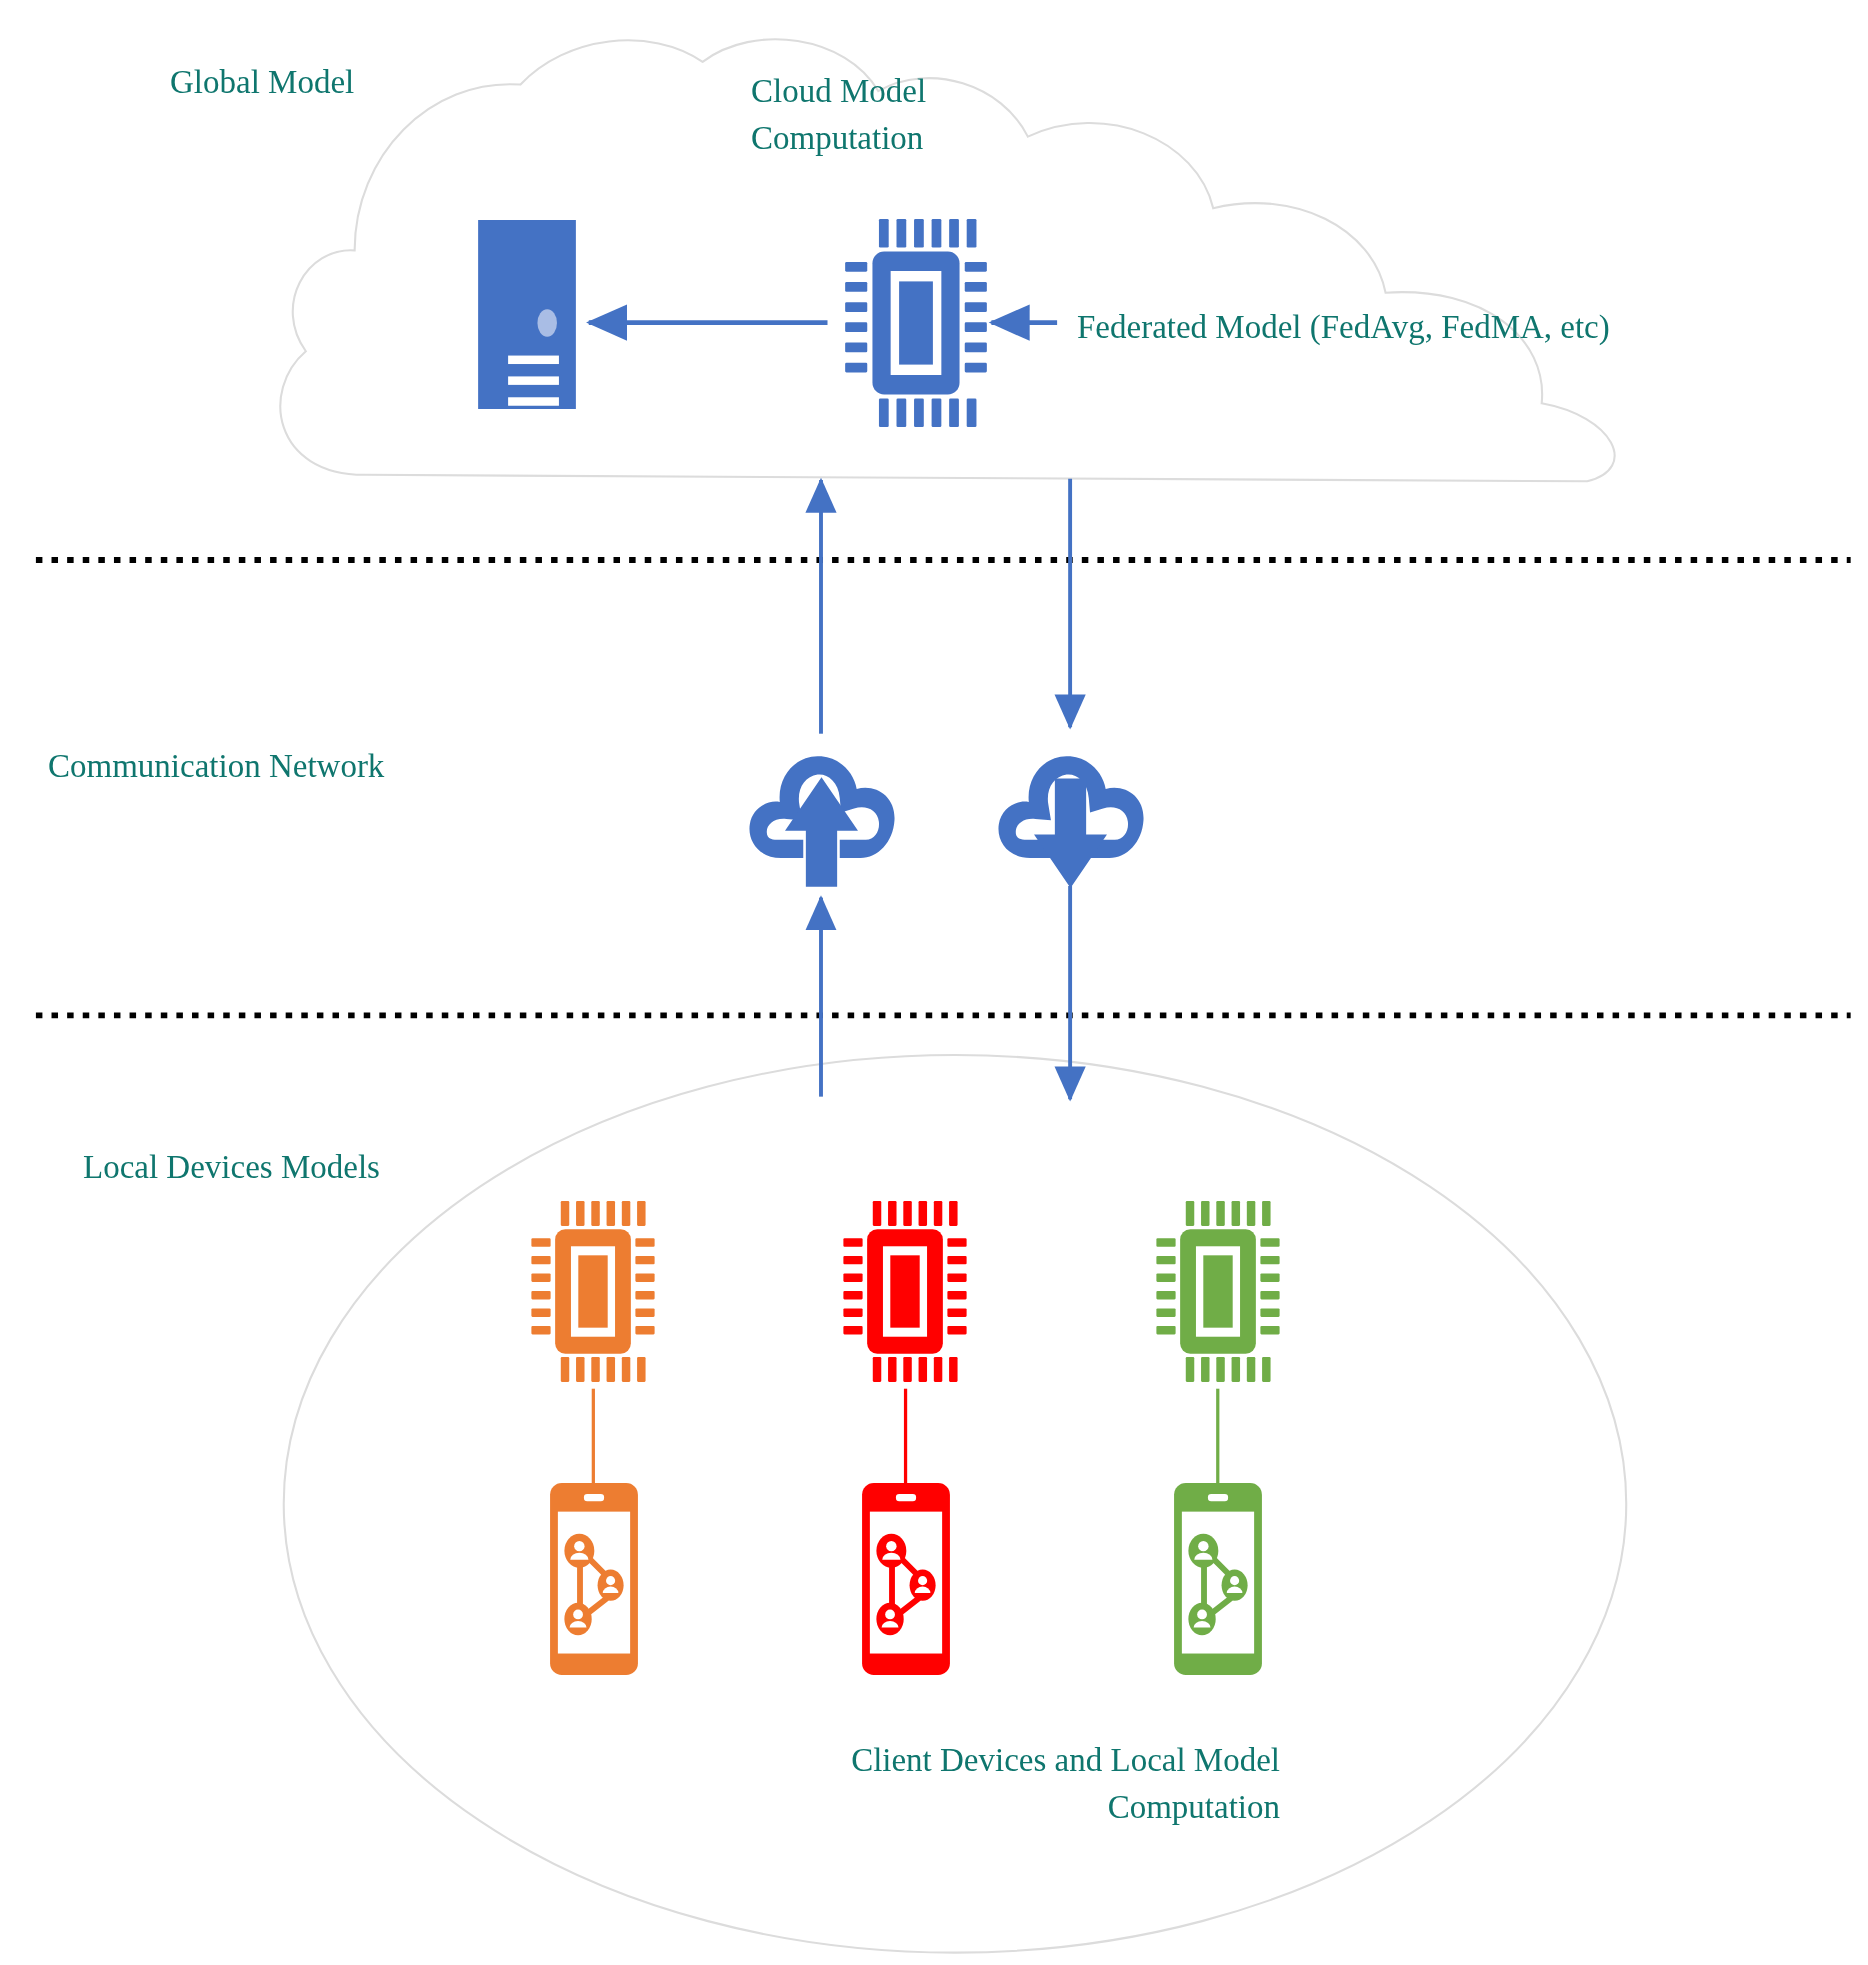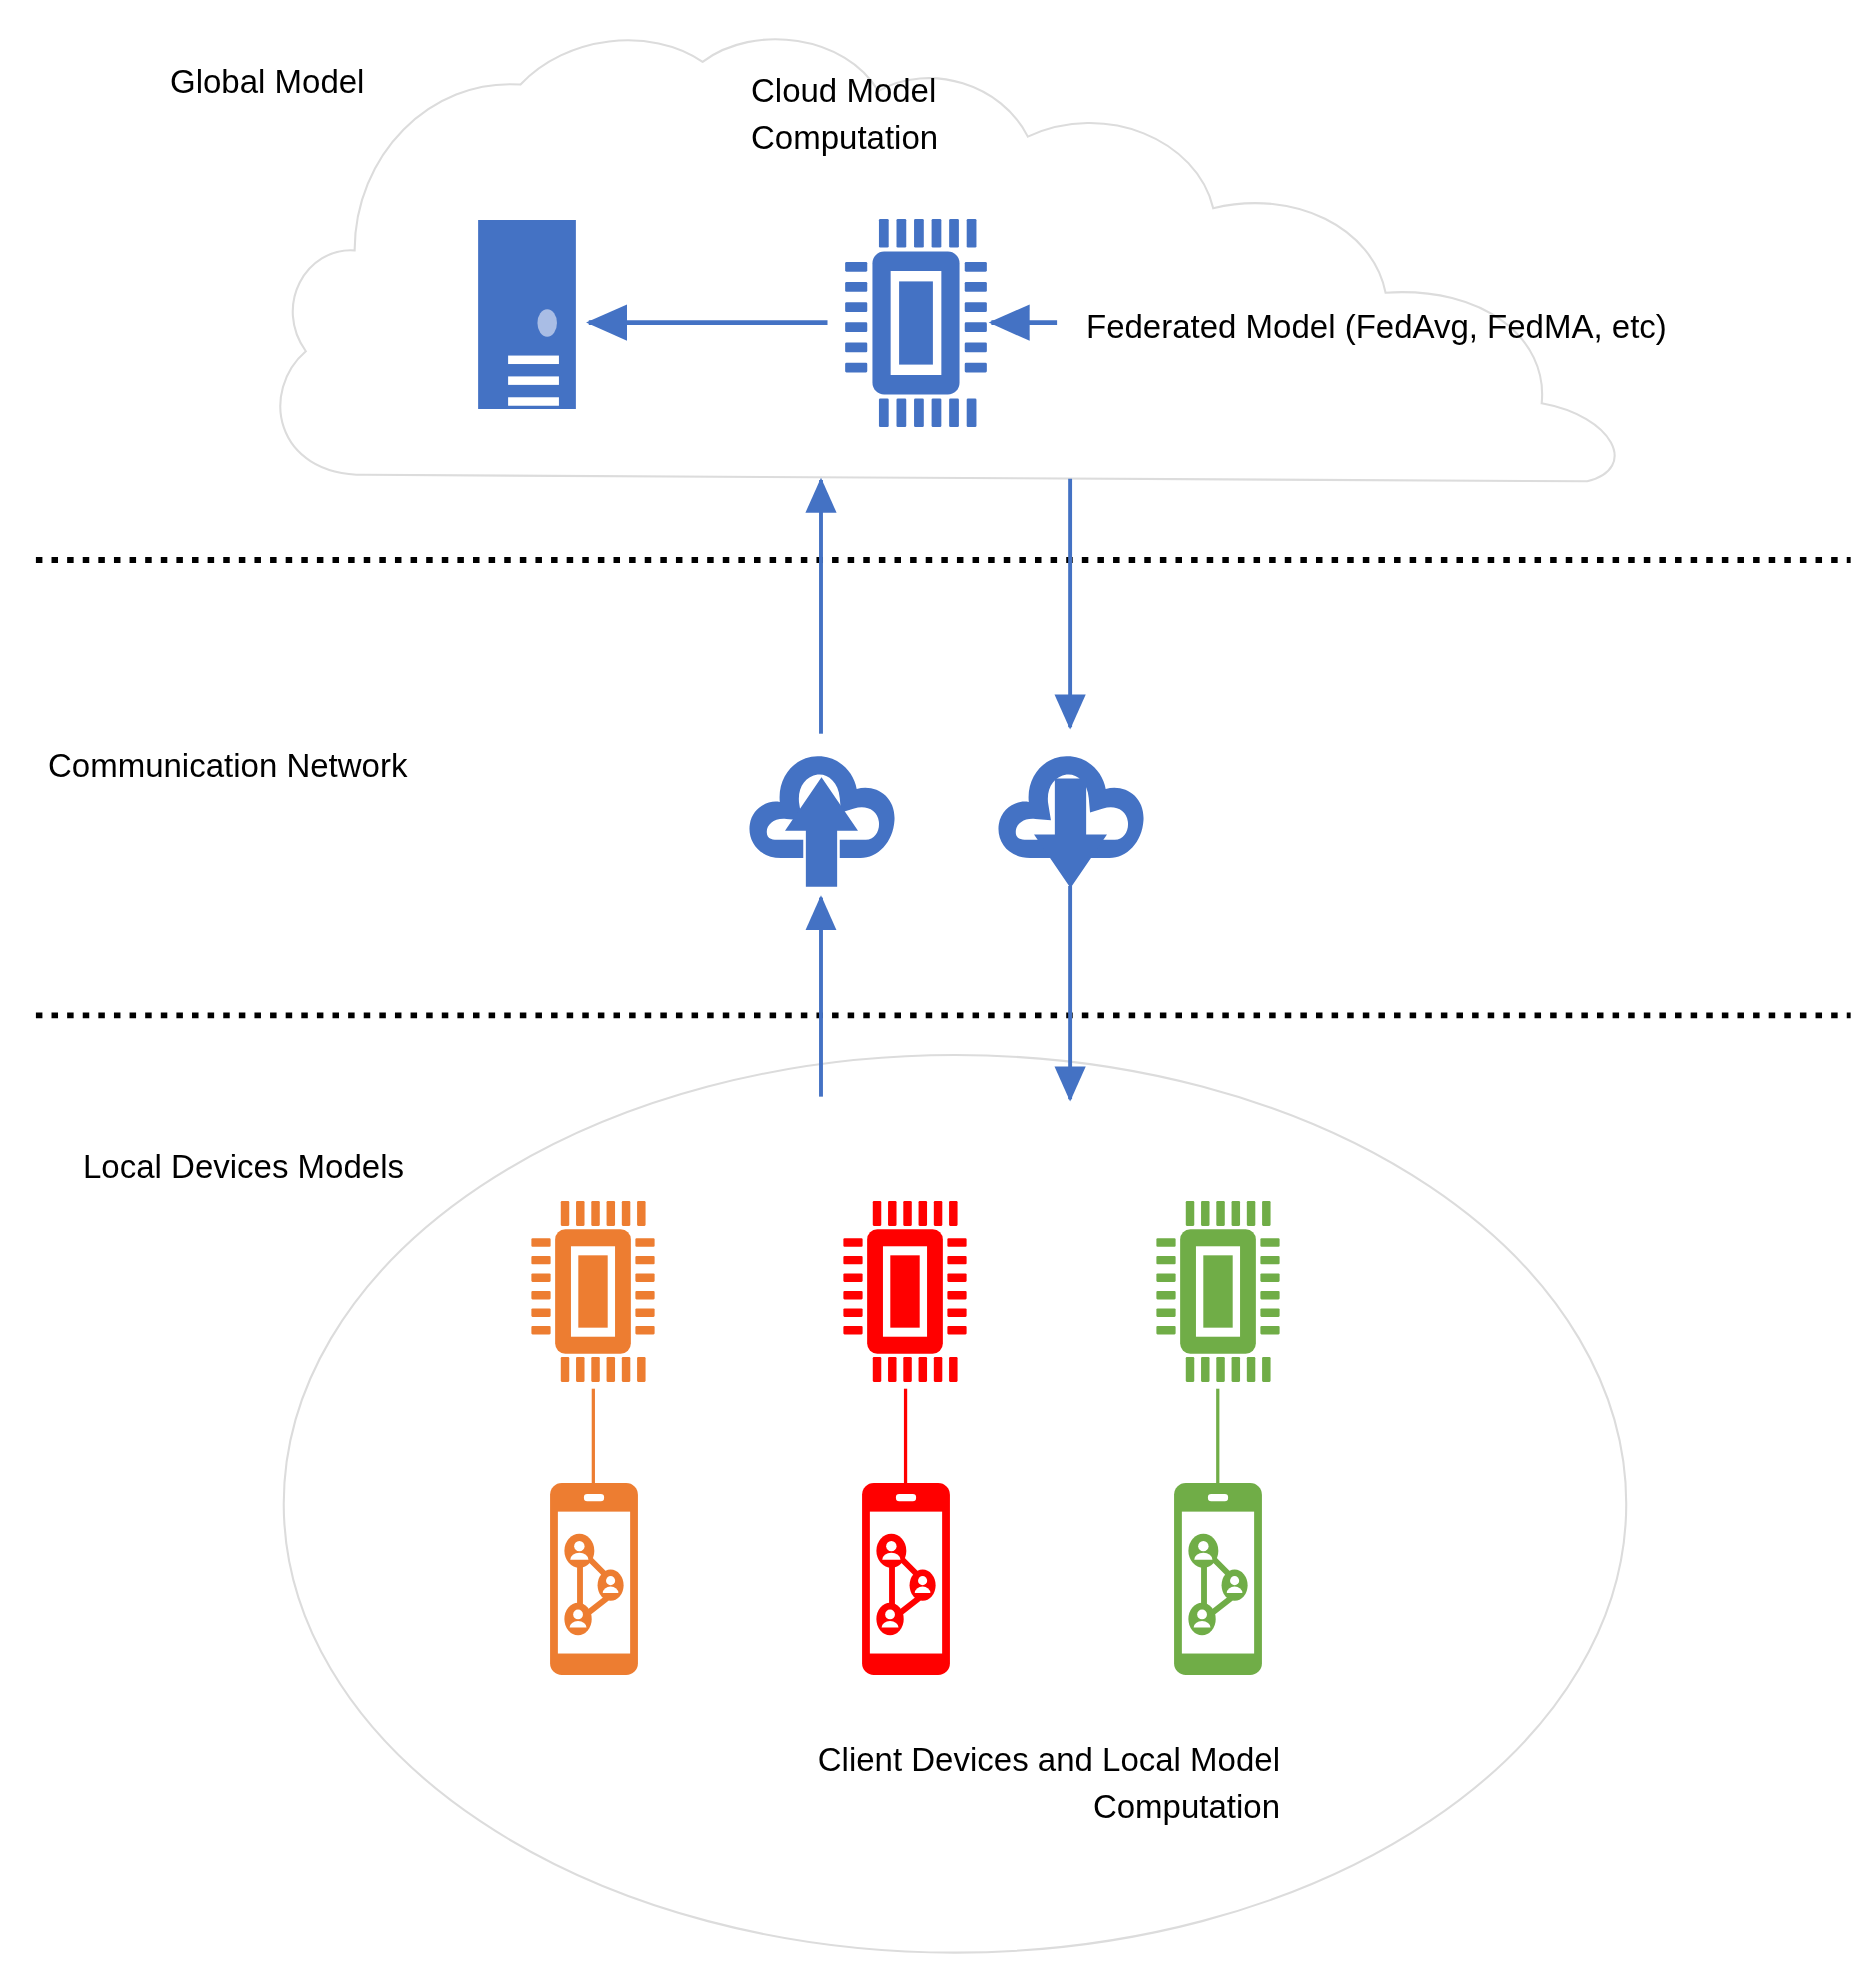--- a/index.html
+++ b/index.html
@@ -21,36 +21,35 @@
   .layer-svg {
     position: absolute;
     left: 0;
     top: 0;
     width: 1869px;
     height: 1965px;
     pointer-events: none;
   }
   .lbl {
     position: absolute;
-    color: #000000;
-    font-family: Liberation Sans, sans-serif;
+    color: #0f766e;
+    font-family: Liberation Serif, serif;
     white-space: nowrap;
     line-height: 1.42;
   }
   .lbl-section {
     font-size: 33px;
   }
   .lbl-caption {
     font-size: 33px;
     text-align: center;
     white-space: normal;
   }
   .lbl-annot {
     font-size: 33px;
-    margin-left: 9px;
   }
   .ico {
     position: absolute;
   }
 </style>
 </head>
 <body>
 
 <div id="canvas">
 

